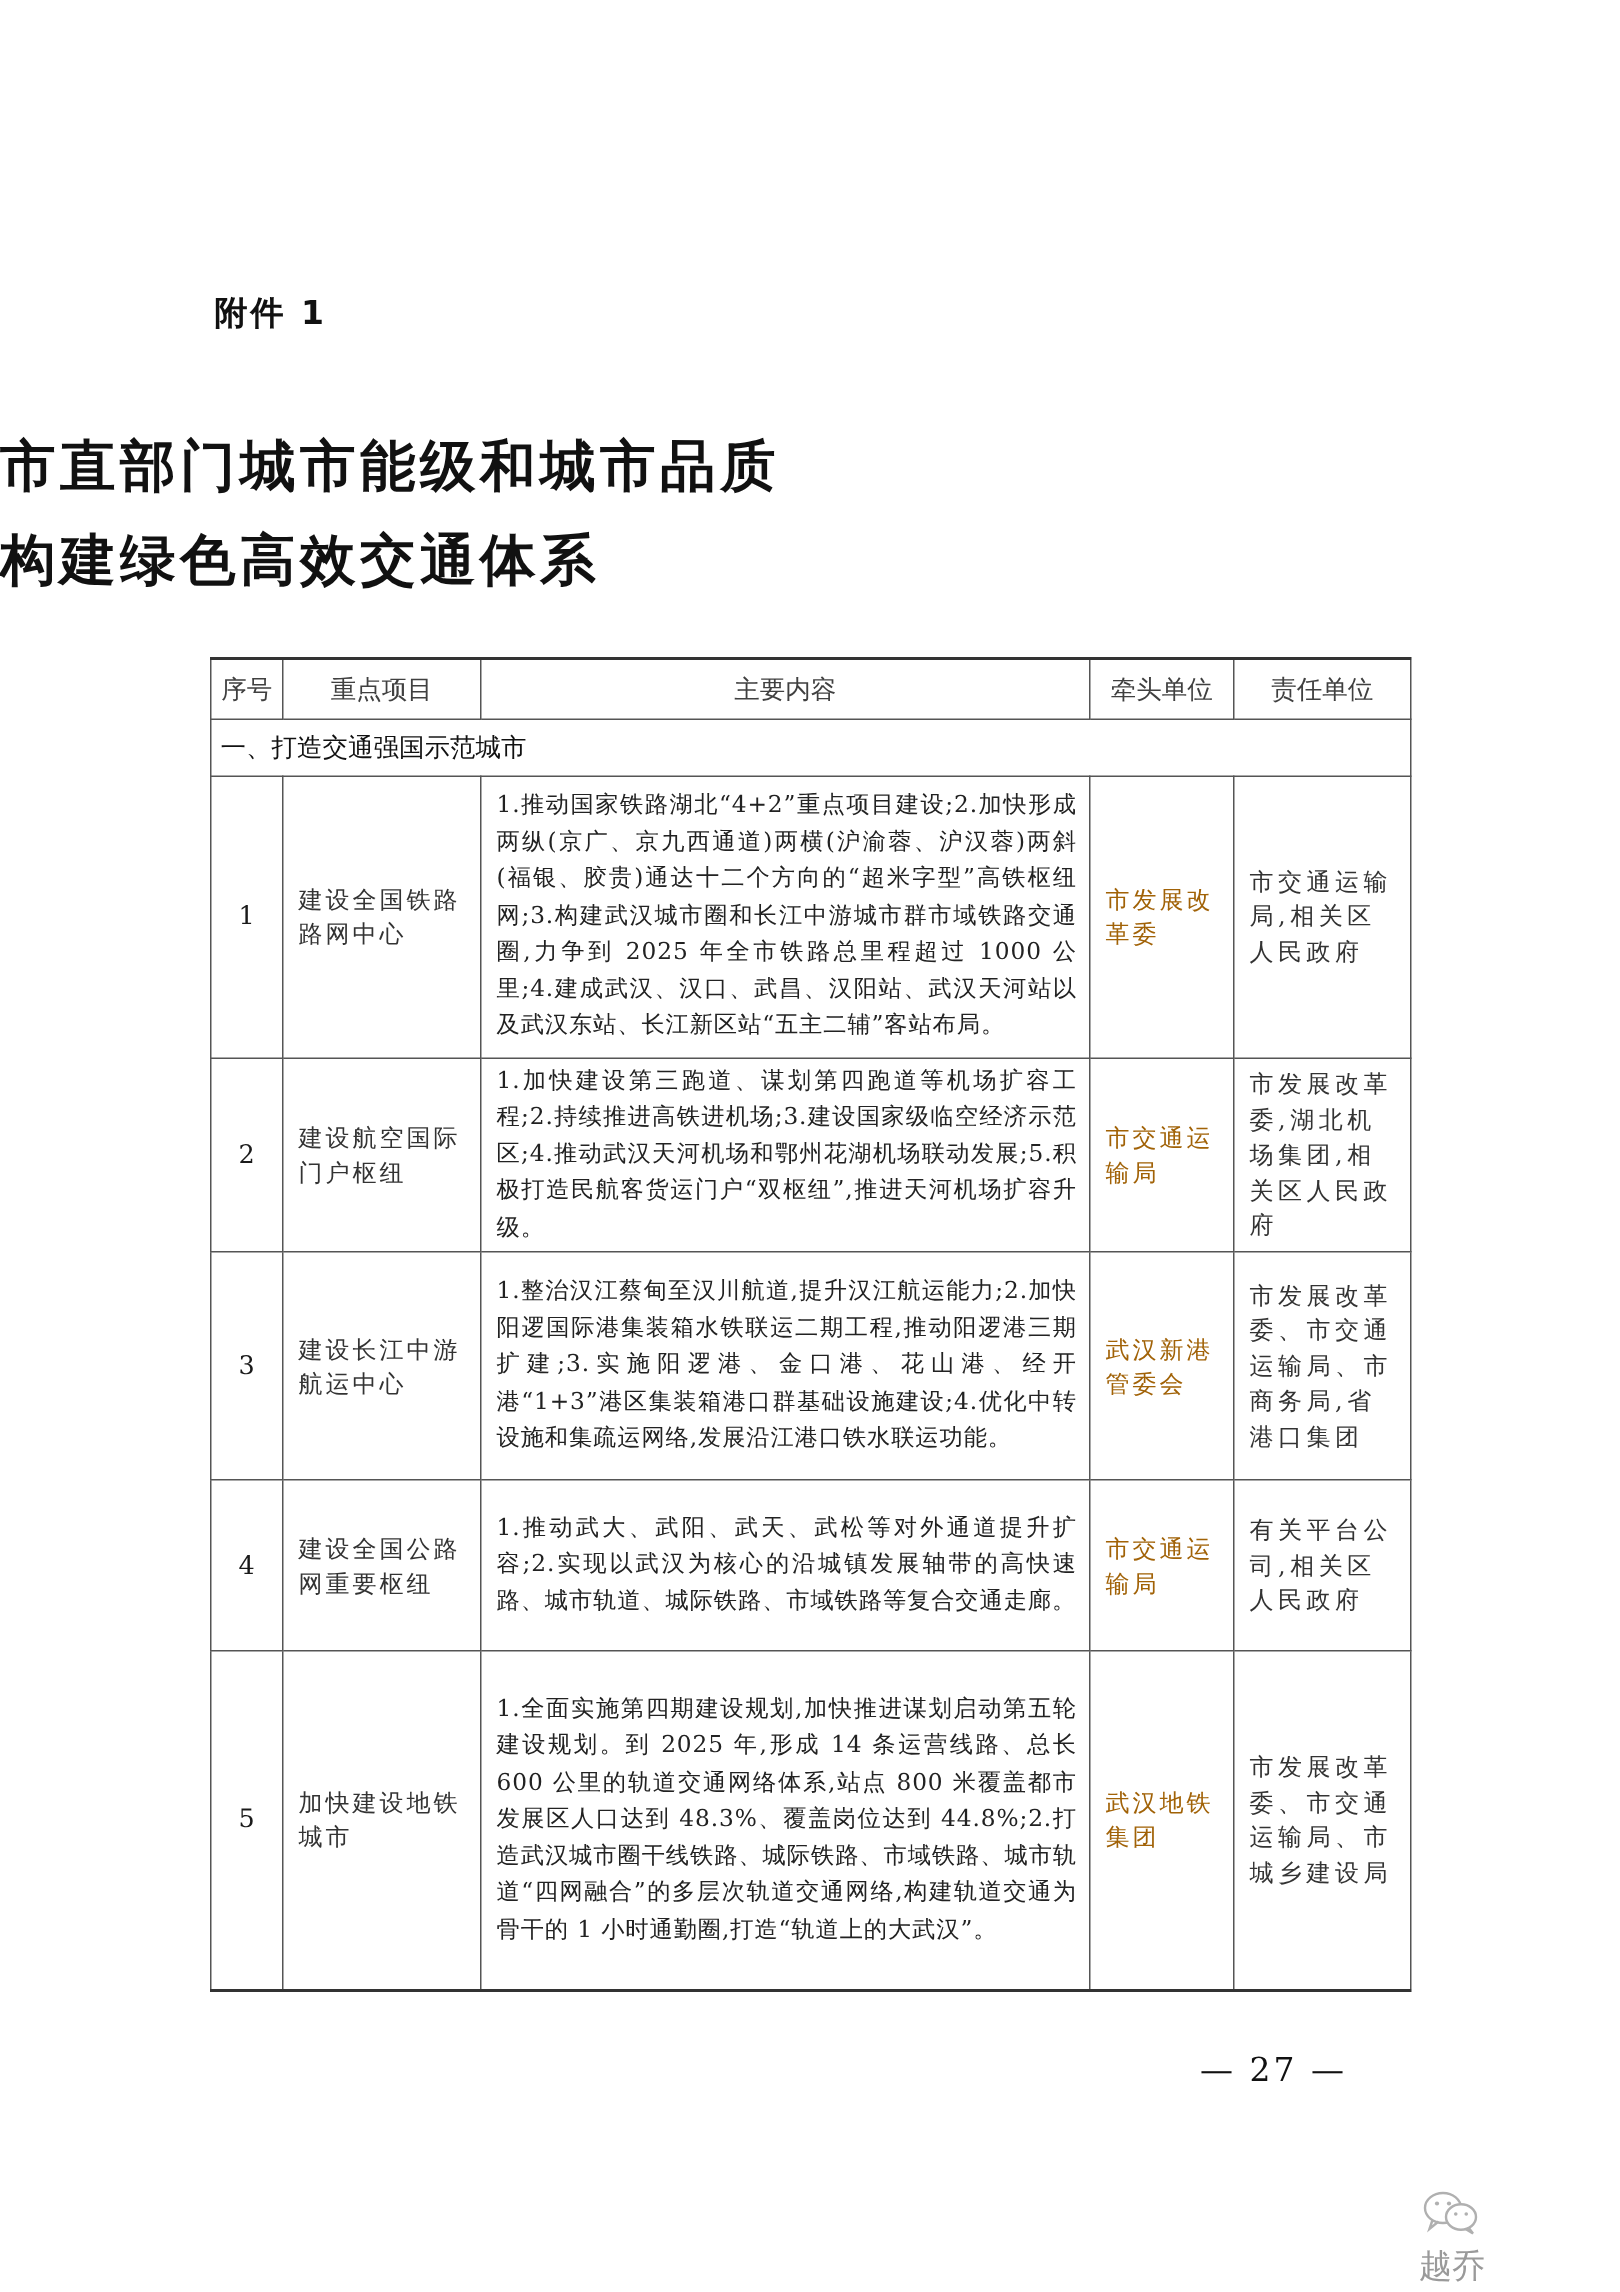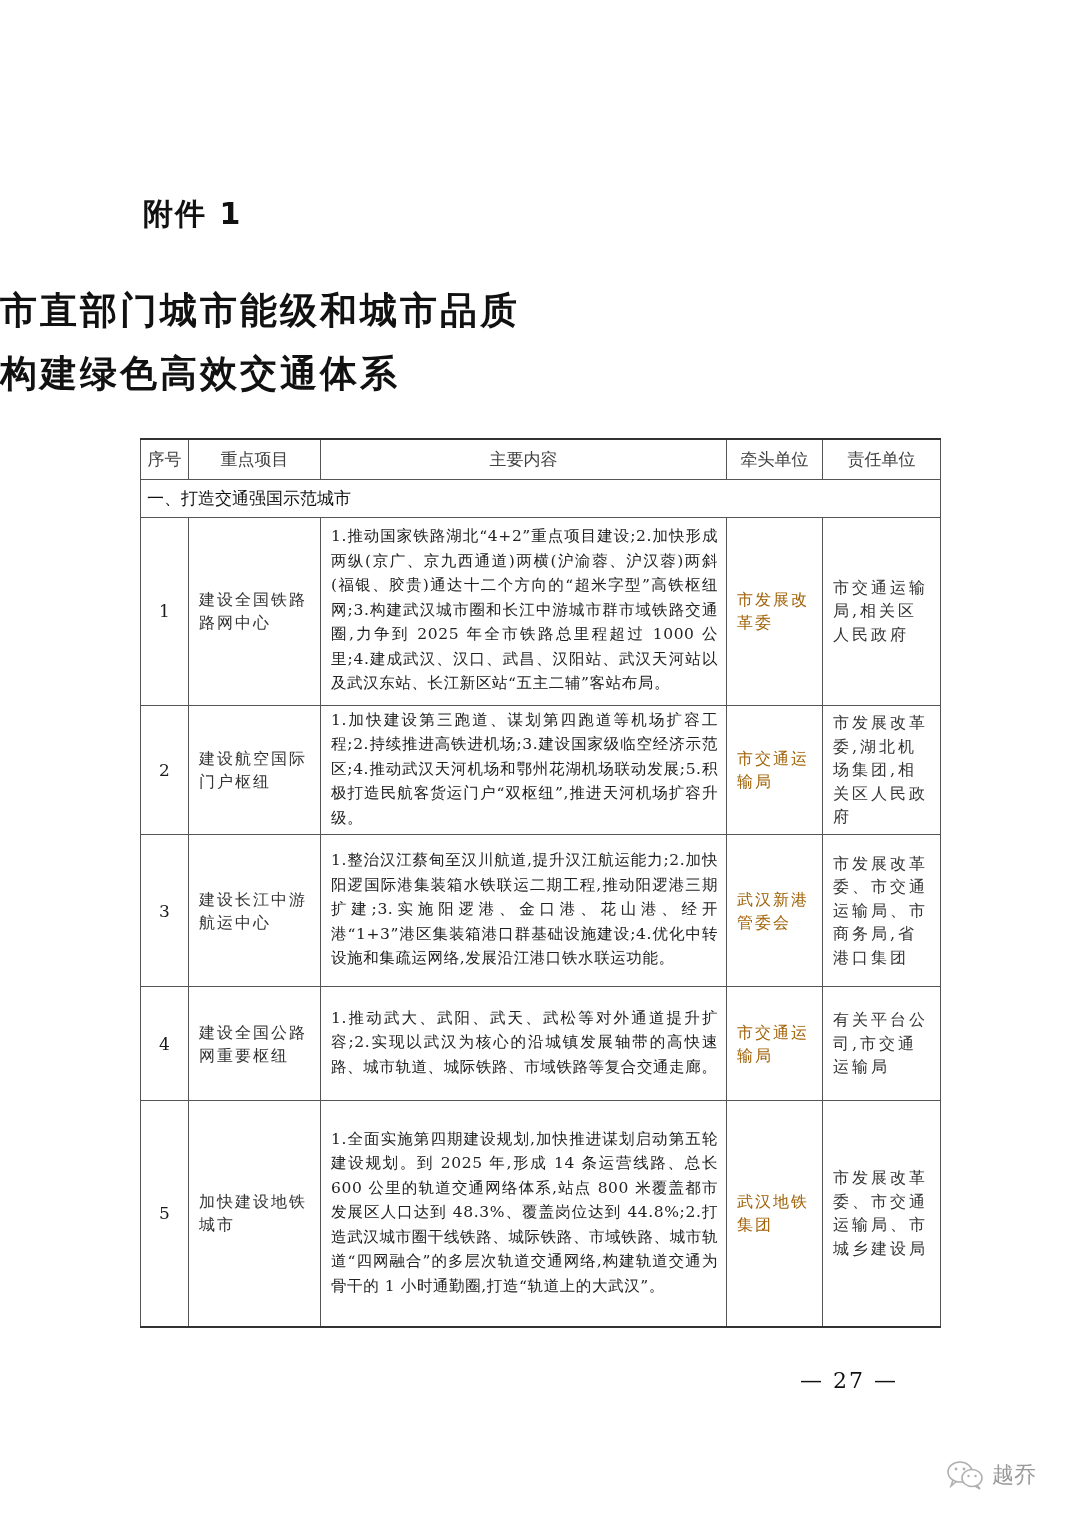--- a/index.html
+++ b/index.html
@@ -12,21 +12,21 @@
     body {
       position: relative;
       font-family: "DejaVu Serif", "Liberation Serif", serif;
       color: #1a1a1a;
     }
     .attachment-label {
       position: absolute;
       left: 143px;
       top: 194px;
       font-family: "DejaVu Sans", "Liberation Sans", sans-serif;
-      font-size: 30px;
+      font-size: 22px;
       font-weight: bold;
       letter-spacing: 2px;
       color: #111;
     }
     .doc-title {
       position: absolute;
       left: 0;
       width: 896px;
       text-align: left;
       font-family: "DejaVu Sans", "Liberation Sans", sans-serif;
@@ -114,20 +114,21 @@
     .watermark {
       position: absolute;
       left: 946px;
       top: 1460px;
       display: flex;
       align-items: center;
       gap: 6px;
       color: #9a9a9a;
       font-family: "DejaVu Sans", "Liberation Sans", sans-serif;
       font-size: 22px;
+      flex-direction: column;
     }
     .watermark svg { display: block; }
   </style>
 </head>
 <body>
 
 <div class="attachment-label">附件 1</div>
 <div class="doc-title line1">市直部门城市能级和城市品质</div>
 <div class="doc-title line2">构建绿色高效交通体系</div>
 
@@ -171,21 +172,21 @@
       <td class="proj">建设长江中游航运中心</td>
       <td class="content">1.整治汉江蔡甸至汉川航道,提升汉江航运能力;2.加快阳逻国际港集装箱水铁联运二期工程,推动阳逻港三期扩建;3.实施阳逻港、金口港、花山港、经开港“1+3”港区集装箱港口群基础设施建设;4.优化中转设施和集疏运网络,发展沿江港口铁水联运功能。</td>
       <td class="lead">武汉新港管委会</td>
       <td class="resp">市发展改革委、市交通运输局、市商务局,省港口集团</td>
     </tr>
     <tr style="height:114px">
       <td class="num">4</td>
       <td class="proj">建设全国公路网重要枢纽</td>
       <td class="content">1.推动武大、武阳、武天、武松等对外通道提升扩容;2.实现以武汉为核心的沿城镇发展轴带的高快速路、城市轨道、城际铁路、市域铁路等复合交通走廊。</td>
       <td class="lead">市交通运输局</td>
-      <td class="resp">有关平台公司,市交通运输局</td>
+      <td class="resp">有关平台公司,相关区人民政府</td>
     </tr>
     <tr style="height:226px">
       <td class="num">5</td>
       <td class="proj">加快建设地铁城市</td>
       <td class="content">1.全面实施第四期建设规划,加快推进谋划启动第五轮建设规划。到 2025 年,形成 14 条运营线路、总长 600 公里的轨道交通网络体系,站点 800 米覆盖都市发展区人口达到 48.3%、覆盖岗位达到 44.8%;2.打造武汉城市圈干线铁路、城际铁路、市域铁路、城市轨道“四网融合”的多层次轨道交通网络,构建轨道交通为骨干的 1 小时通勤圈,打造“轨道上的大武汉”。</td>
       <td class="lead">武汉地铁集团</td>
       <td class="resp">市发展改革委、市交通运输局、市城乡建设局</td>
     </tr>
   </tbody>
 </table>

